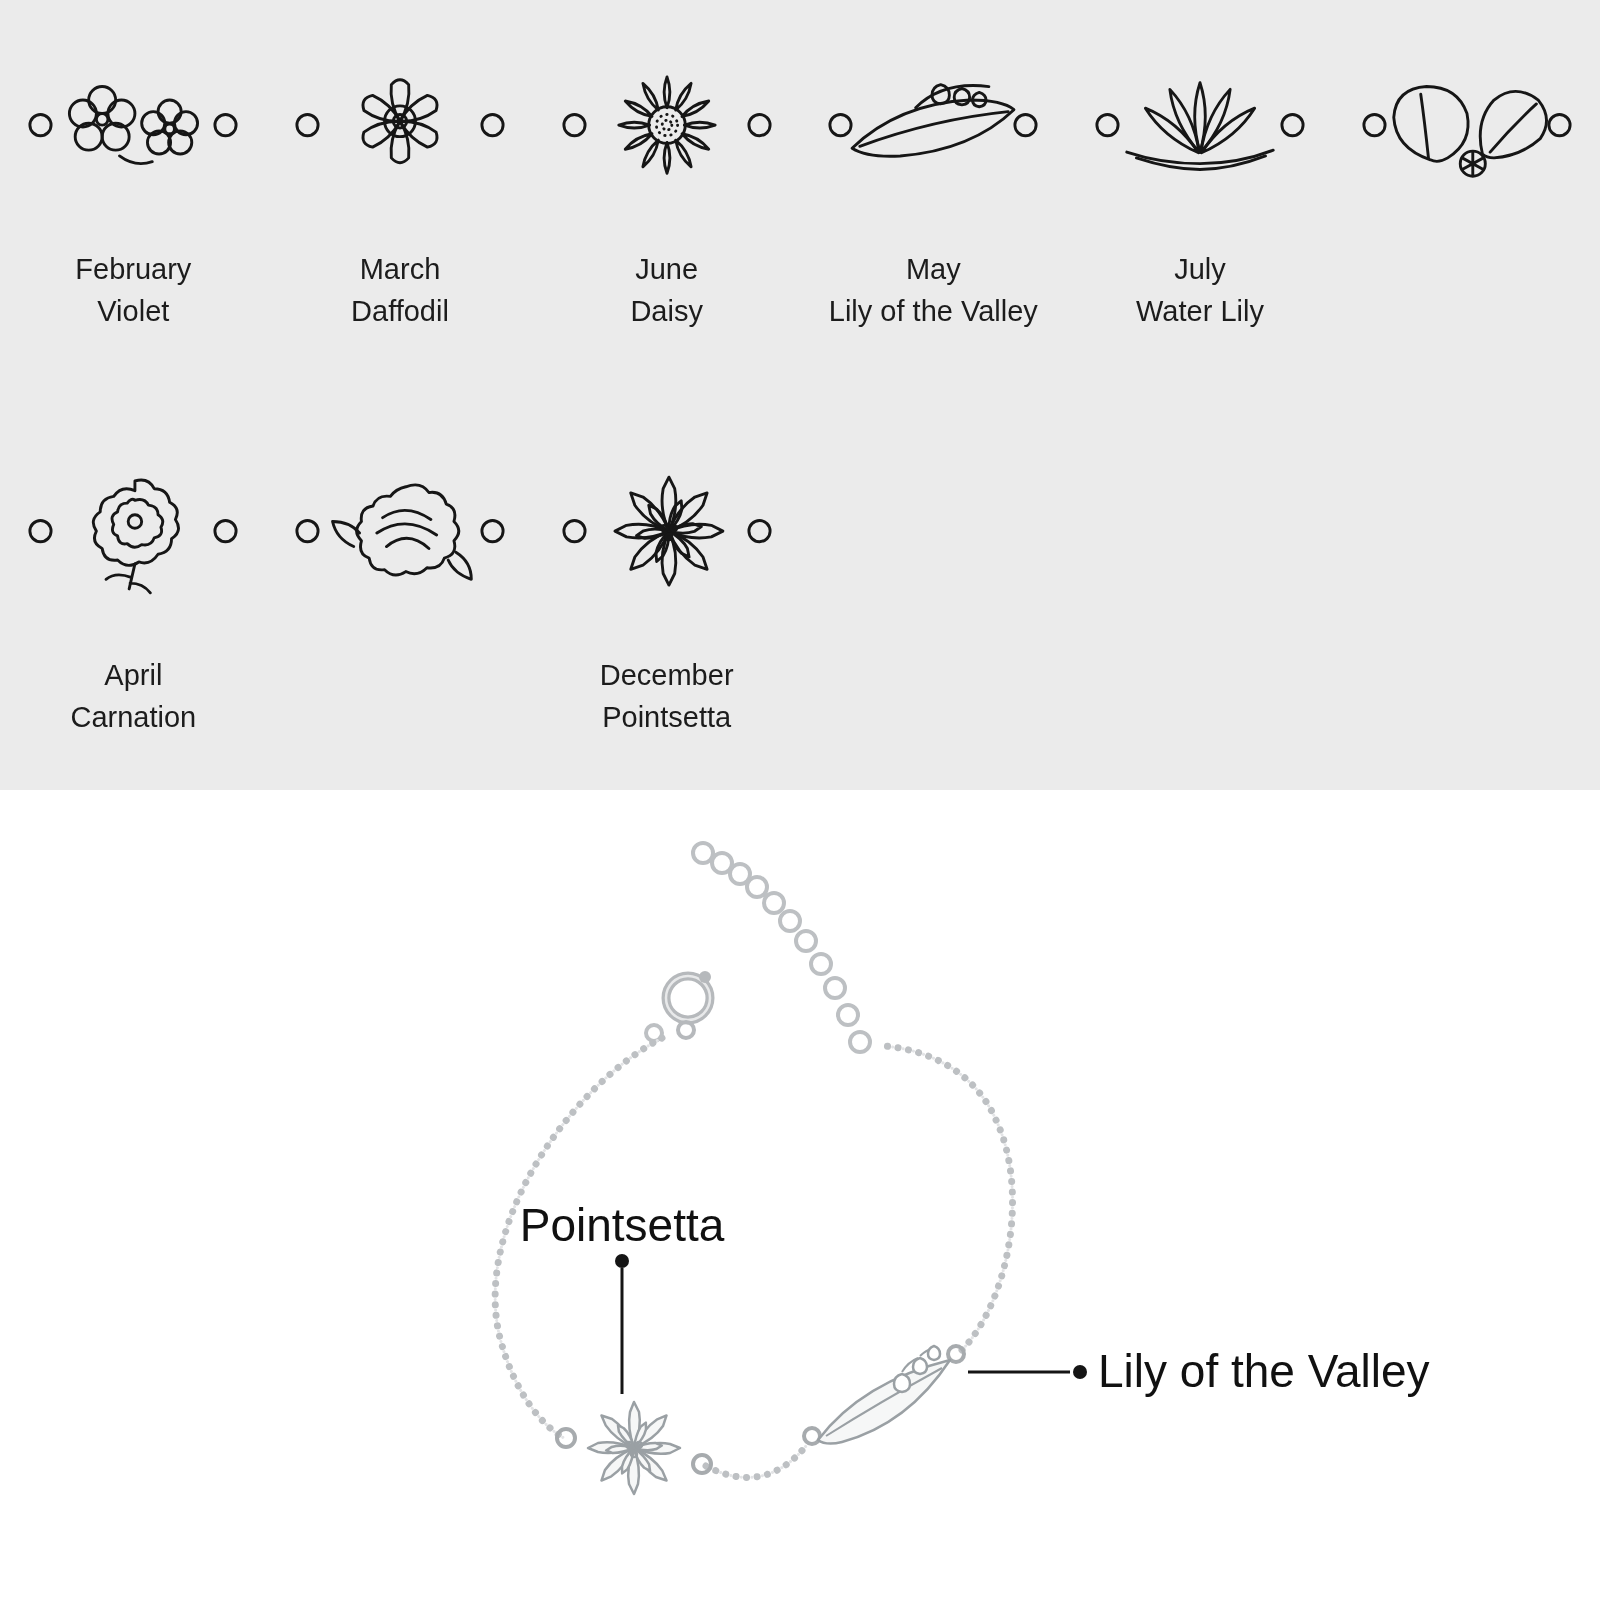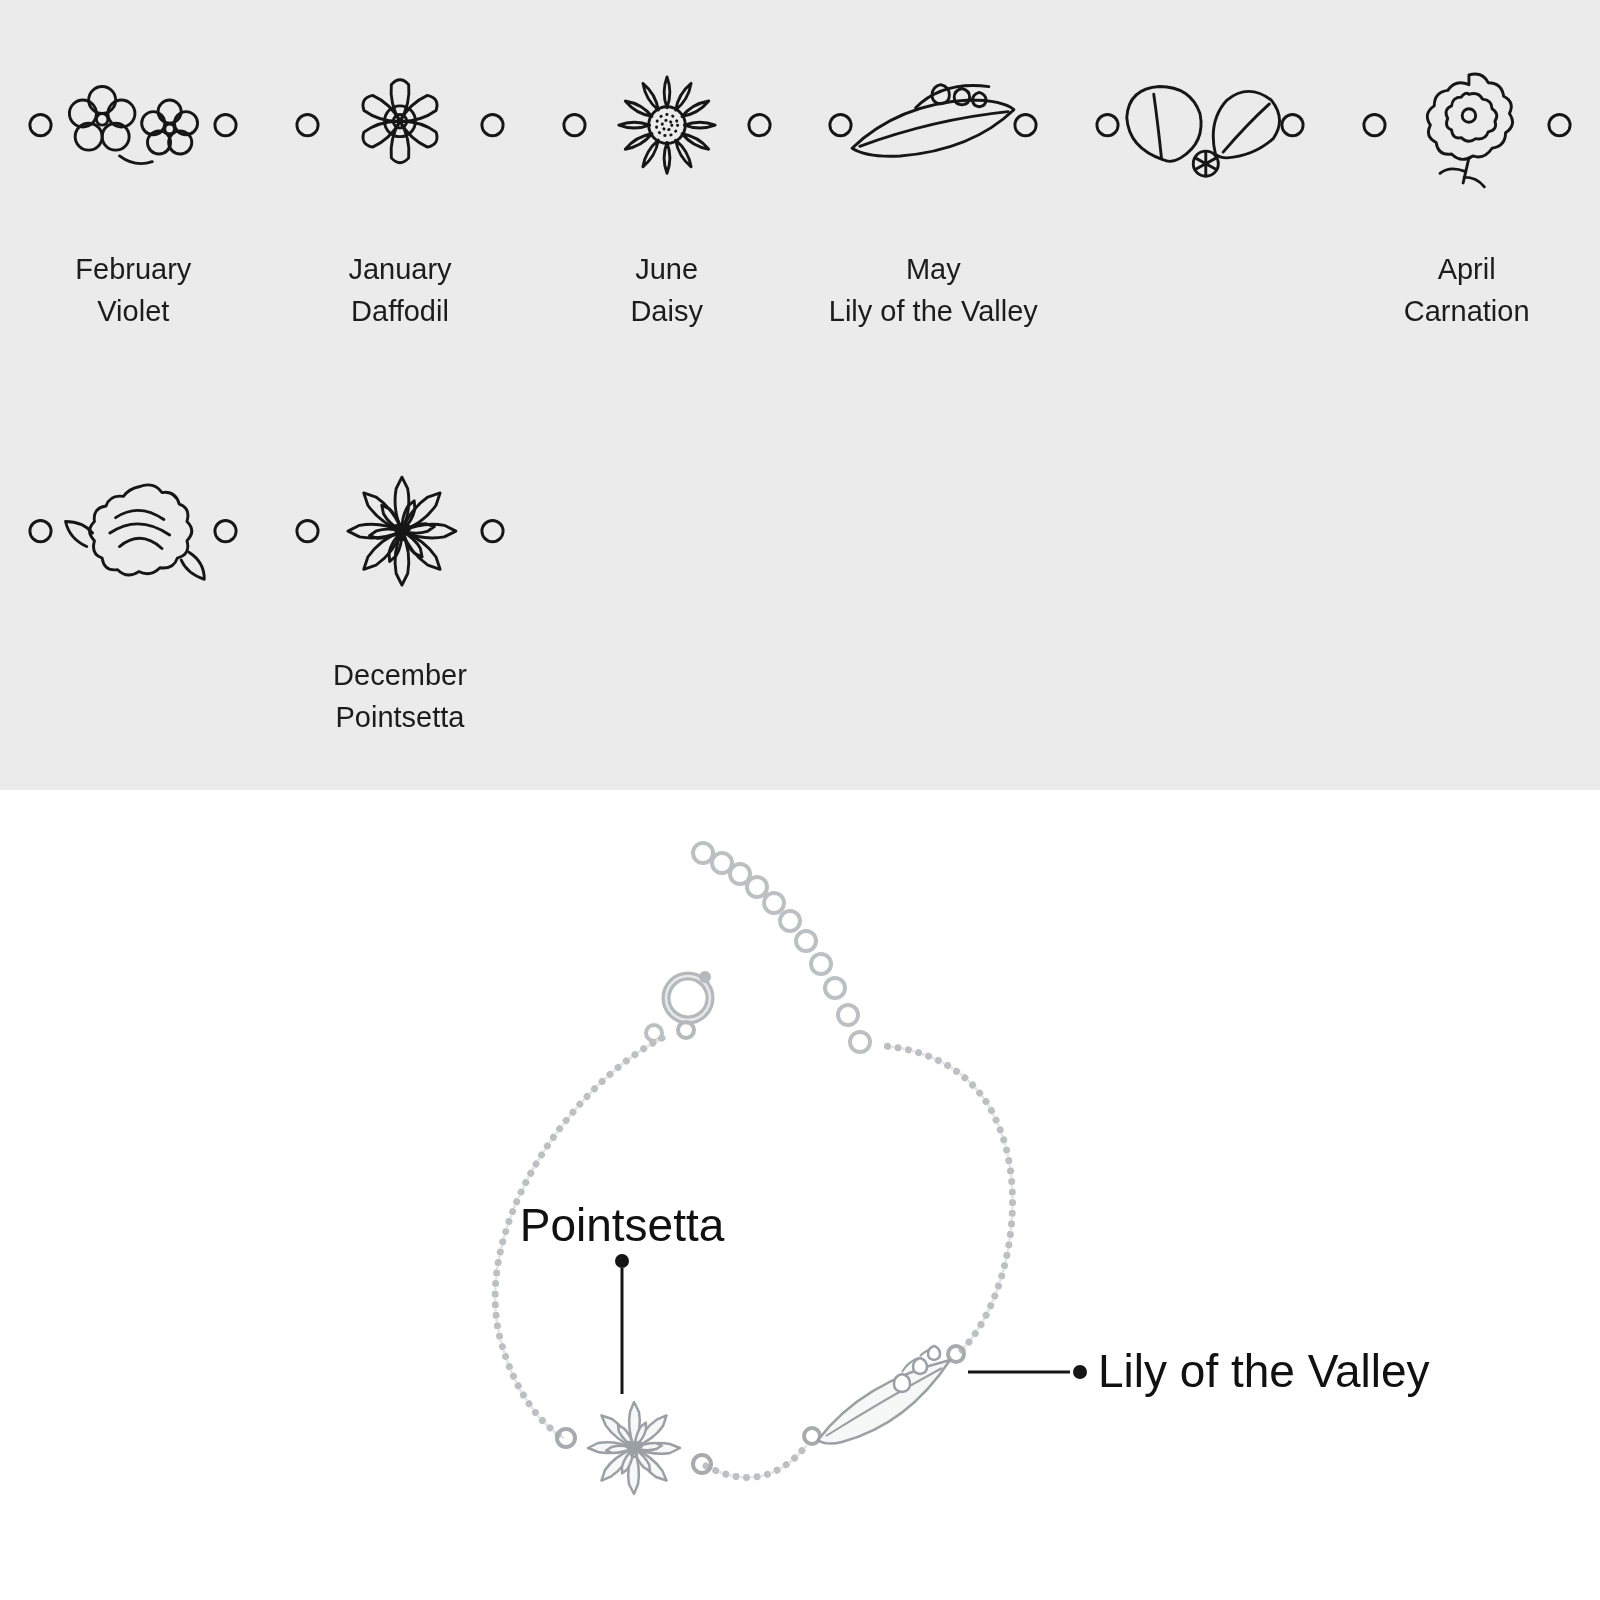--- a/index.html
+++ b/index.html
@@ -73,21 +73,21 @@
             <use href="#dafP" transform="rotate(60 110 58)"></use>
             <use href="#dafP" transform="rotate(120 110 58)"></use>
           <use href="#dafP" transform="rotate(180 110 58)"></use>
             <use href="#dafP" transform="rotate(240 110 58)"></use>
             <use href="#dafP" transform="rotate(300 110 58)"></use>
           <circle cx="110" cy="58" r="16"></circle>
             <circle cx="110" cy="58" r="7"></circle>
         </svg>
       </div>
       <div class="flower-label">
-        <div>January</div>
+        <div>March</div>
         <div>Daffodil</div>
       </div>
     </div>
 
     <div class="flower-cell">
       <div class="charm">
         <svg class="charm-svg" viewBox="0 0 220 130" fill="none" stroke="#161616" stroke-width="3" stroke-linecap="round" stroke-linejoin="round">
           <defs>
               <path id="dsyP" d="M110,44 Q104,28 110,12 Q116,28 110,44 Z"></path>
             </defs>
@@ -129,20 +129,42 @@
           <path d="M158,28 q-7,2 -7,8 q0,6 7,7 q7,-1 7,-7 q0,-6 -7,-8 z"></path>
         </svg>
       </div>
       <div class="flower-label">
         <div>May</div>
         <div>Lily of the Valley</div>
       </div>
     </div>
 
 
+    <div class="flower-cell">
+      <div class="charm">
+        <svg class="charm-svg" viewBox="0 0 220 130" fill="none" stroke="#161616" stroke-width="3" stroke-linecap="round" stroke-linejoin="round">
+          <defs>
+              <path id="wlP" d="M110,90 Q99,52 110,18 Q121,52 110,90 Z"></path>
+            </defs>
+          <circle cx="14" cy="62" r="11"></circle>
+            <circle cx="206" cy="62" r="11"></circle>
+          <use href="#wlP" transform="rotate(-50 110 92)"></use>
+            <use href="#wlP" transform="rotate(-25 110 92)"></use>
+          <use href="#wlP"></use>
+            <use href="#wlP" transform="rotate(25 110 92)"></use>
+            <use href="#wlP" transform="rotate(50 110 92)"></use>
+          <path d="M34,90 Q70,102 110,102 Q150,102 186,88"></path>
+          <path d="M44,96 Q80,108 110,108 Q142,108 178,94"></path>
+        </svg>
+      </div>
+      <div class="flower-label">
+        <div>July</div>
+        <div>Water Lily</div>
+      </div>
+    </div>
 
 
     <div class="flower-cell">
       <div class="charm">
         <svg class="charm-svg" viewBox="0 0 220 130" fill="none" stroke="#161616" stroke-width="3" stroke-linecap="round" stroke-linejoin="round">
           <circle cx="14" cy="62" r="11"></circle>
             <circle cx="206" cy="62" r="11"></circle>
           <path d="M72,98 Q36,86 34,54 Q36,24 68,22 Q100,22 110,50 Q116,80 90,96 Q80,102 72,98 Z"></path>
           <path d="M70,96 Q66,58 62,30"></path>
           <path d="M126,92 Q118,58 138,36 Q160,18 184,36 Q200,56 186,76 Q166,94 138,96 Q130,96 126,92 Z"></path>

